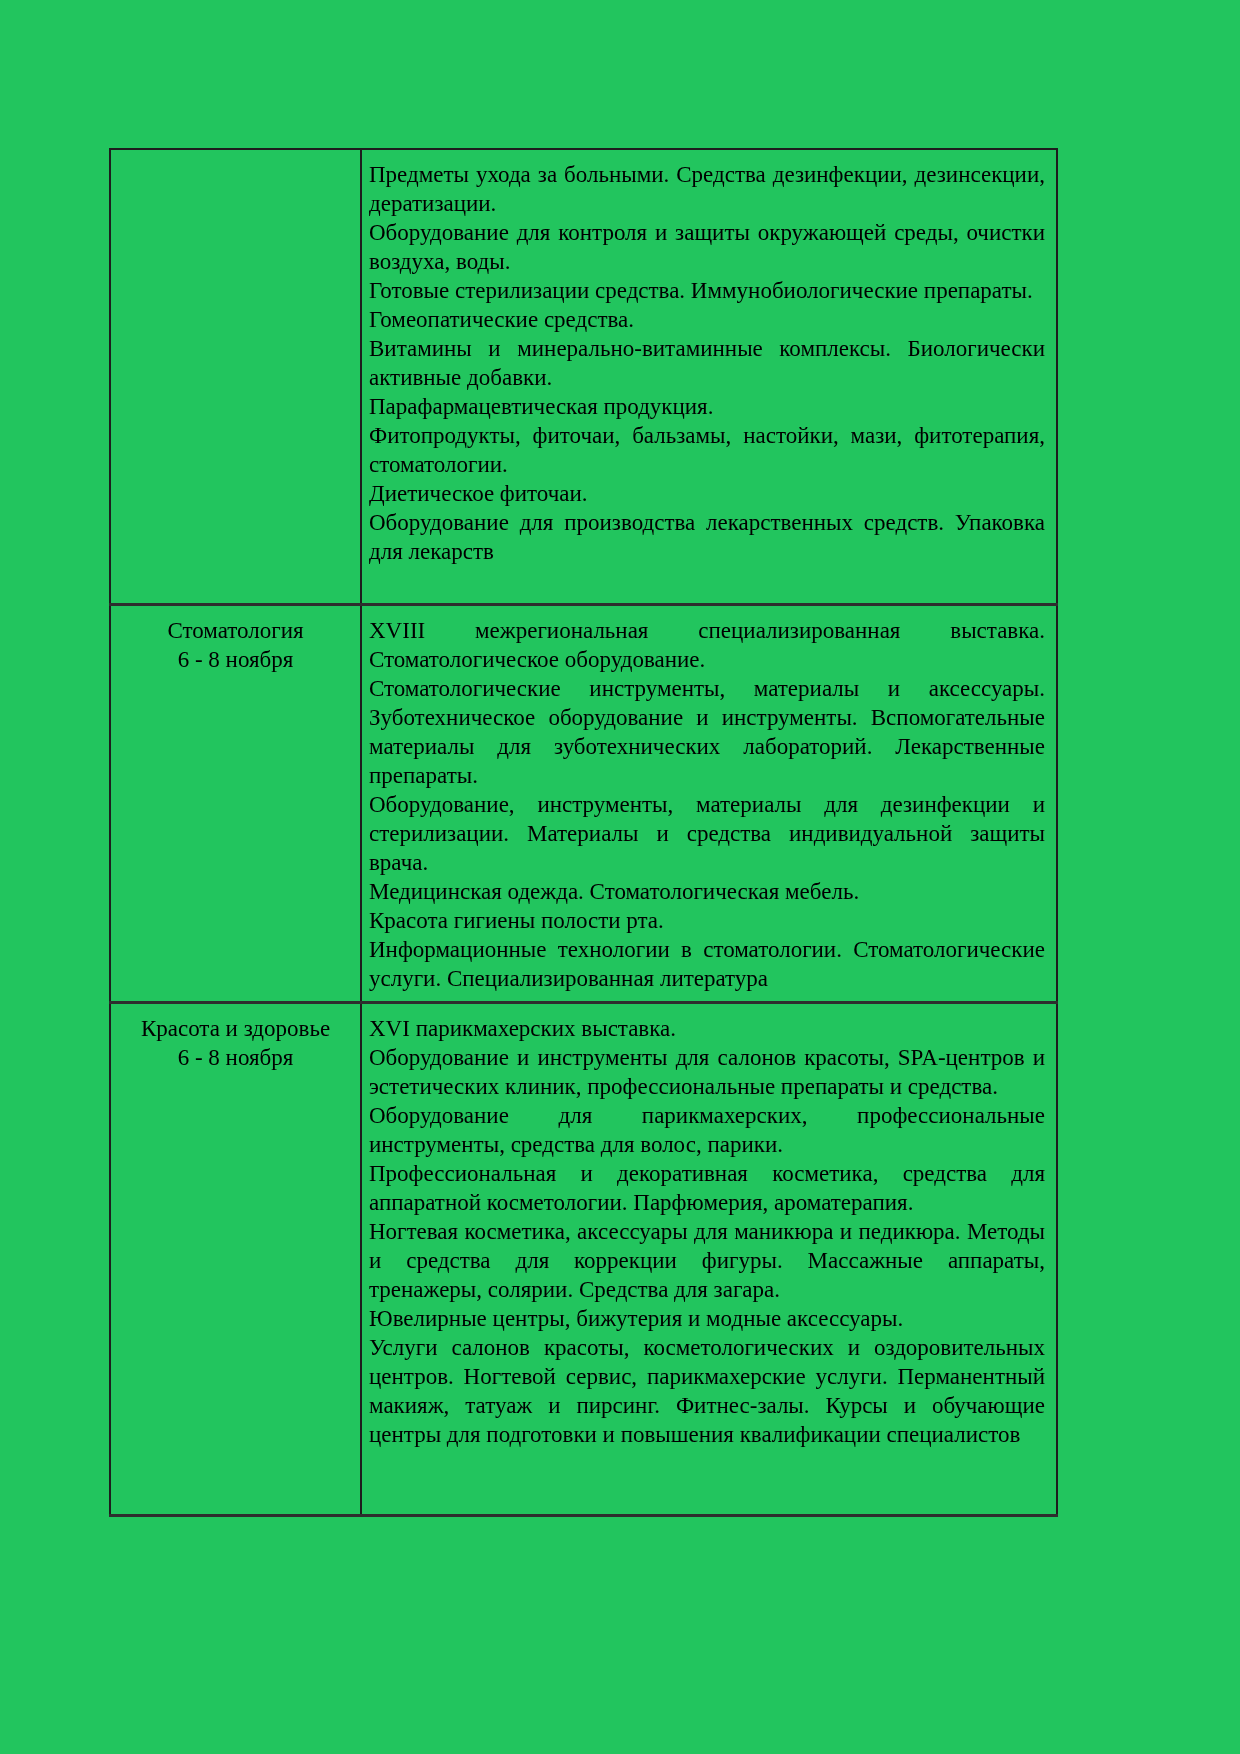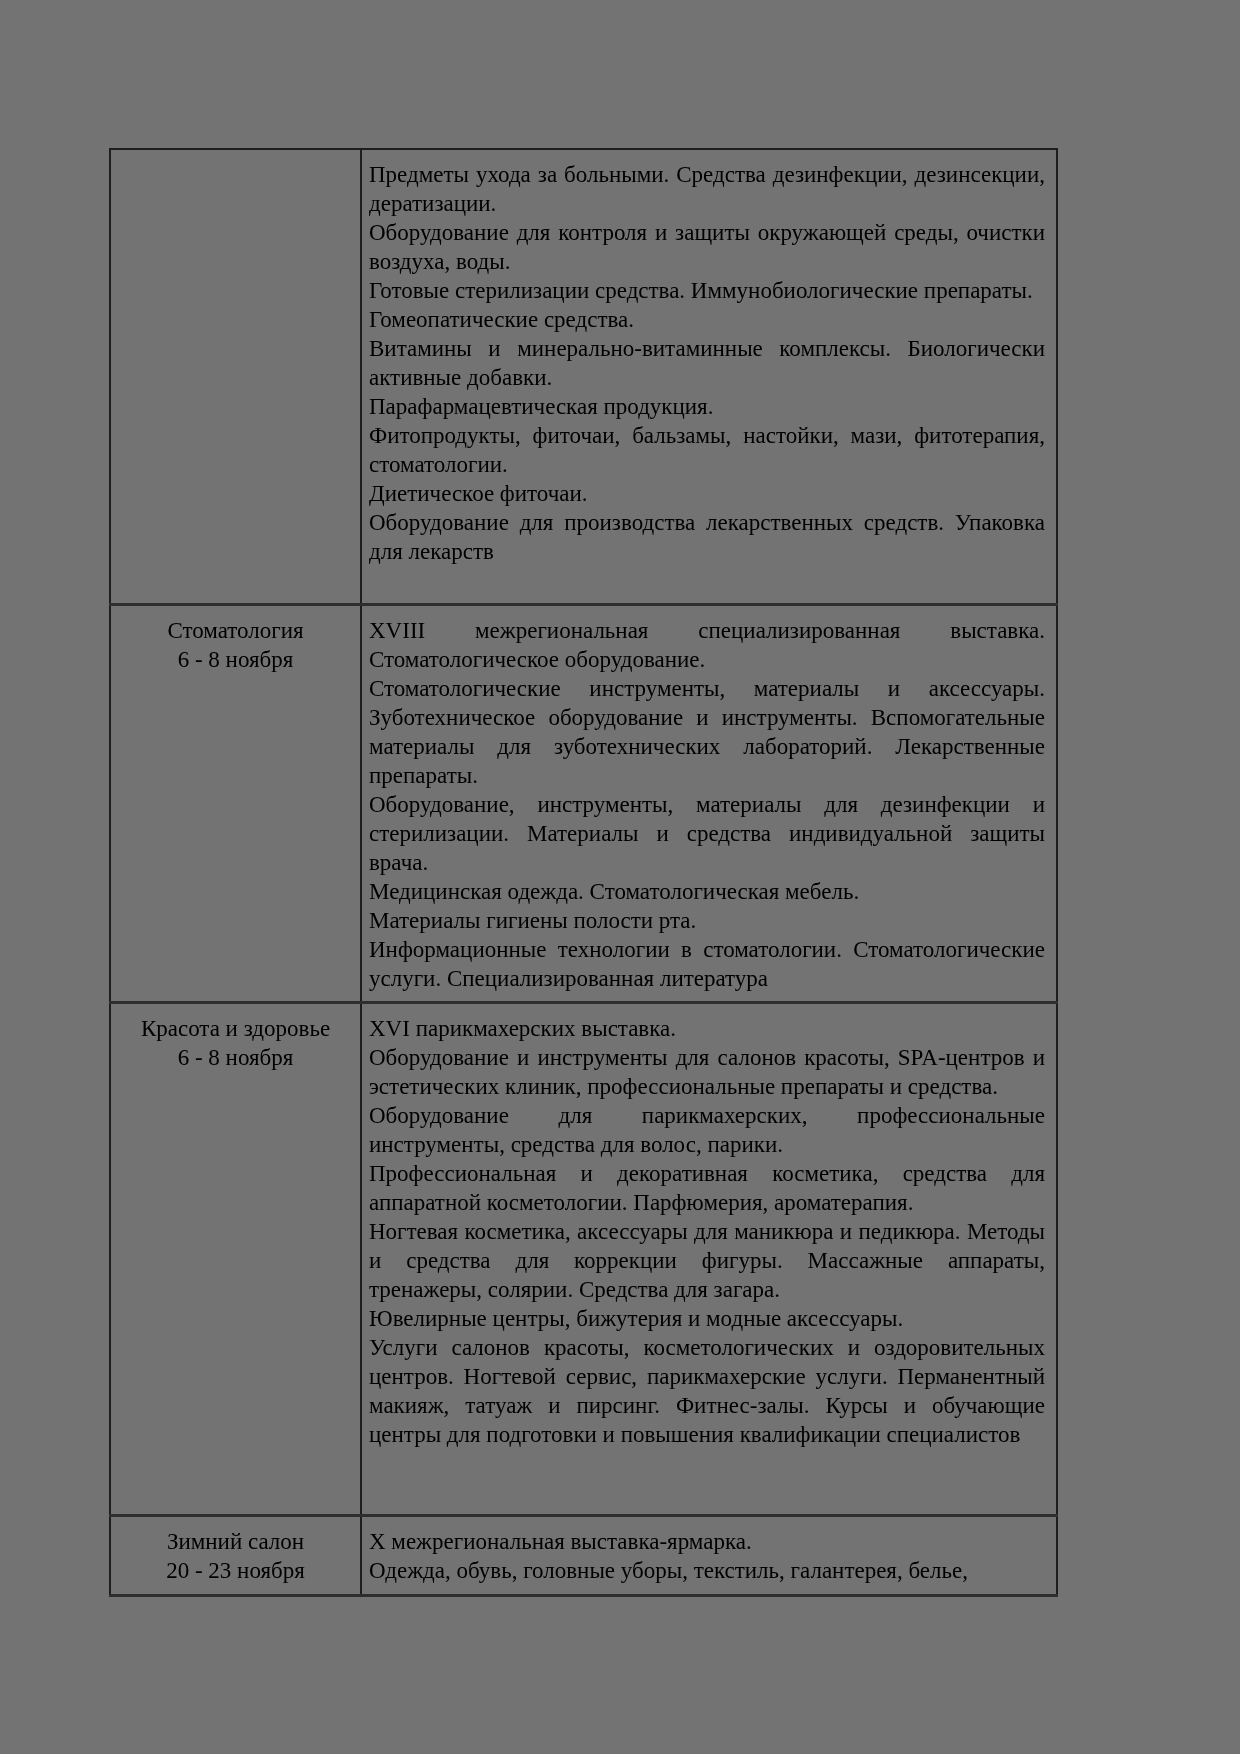--- a/index.html
+++ b/index.html
@@ -8,21 +8,21 @@
     width: 1240px;
     height: 1754px;
     font-family: "Liberation Serif", "DejaVu Serif", serif;
     color: #000000;
     position: relative;
   }
   .page {
     position: relative;
     width: 1240px;
     height: 1754px;
-    background: #737373;
+    background: #22c55e;
     overflow: hidden;
   }
   table.schedule {
     position: absolute;
     left: 109px;
     top: 148px;
     width: 947px;
     border-collapse: collapse;
     table-layout: fixed;
   }
@@ -79,44 +79,34 @@
       <tr class="row-2">
         <td class="name-cell">
           <div>Стоматология</div>
           <div>6 - 8 ноября</div>
         </td>
         <td class="desc-cell">
           <p>XVIII межрегиональная специализированная выставка. Стоматологическое оборудование.</p>
           <p>Стоматологические инструменты, материалы и аксессуары. Зуботехническое оборудование и инструменты. Вспомогательные материалы для зуботехнических лабораторий. Лекарственные препараты.</p>
           <p>Оборудование, инструменты, материалы для дезинфекции и стерилизации. Материалы и средства индивидуальной защиты врача.</p>
           <p>Медицинская одежда. Стоматологическая мебель.</p>
-          <p>Материалы гигиены полости рта.</p>
+          <p>Красота гигиены полости рта.</p>
           <p>Информационные технологии в стоматологии. Стоматологические услуги. Специализированная литература</p>
         </td>
       </tr>
       <tr class="row-3">
         <td class="name-cell">
           <div>Красота и здоровье</div>
           <div>6 - 8 ноября</div>
         </td>
         <td class="desc-cell">
           <p>XVI парикмахерских выставка.</p>
           <p>Оборудование и инструменты для салонов красоты, SPA-центров и эстетических клиник, профессиональные препараты и средства.</p>
           <p>Оборудование для парикмахерских, профессиональные инструменты, средства для волос, парики.</p>
           <p>Профессиональная и декоративная косметика, средства для аппаратной косметологии. Парфюмерия, ароматерапия.</p>
           <p>Ногтевая косметика, аксессуары для маникюра и педикюра. Методы и средства для коррекции фигуры. Массажные аппараты, тренажеры, солярии. Средства для загара.</p>
           <p>Ювелирные центры, бижутерия и модные аксессуары.</p>
           <p>Услуги салонов красоты, косметологических и оздоровительных центров. Ногтевой сервис, парикмахерские услуги. Перманентный макияж, татуаж и пирсинг. Фитнес-залы. Курсы и обучающие центры для подготовки и повышения квалификации специалистов</p>
         </td>
       </tr>
-      <tr class="row-4">
-        <td class="name-cell">
-          <div>Зимний салон</div>
-          <div>20 - 23 ноября</div>
-        </td>
-        <td class="desc-cell">
-          <p>X межрегиональная выставка-ярмарка.</p>
-          <p>Одежда, обувь, головные уборы, текстиль, галантерея, белье,</p>
-        </td>
-      </tr>
     </tbody>
   </table>
 </div>
 
 </body></html>

